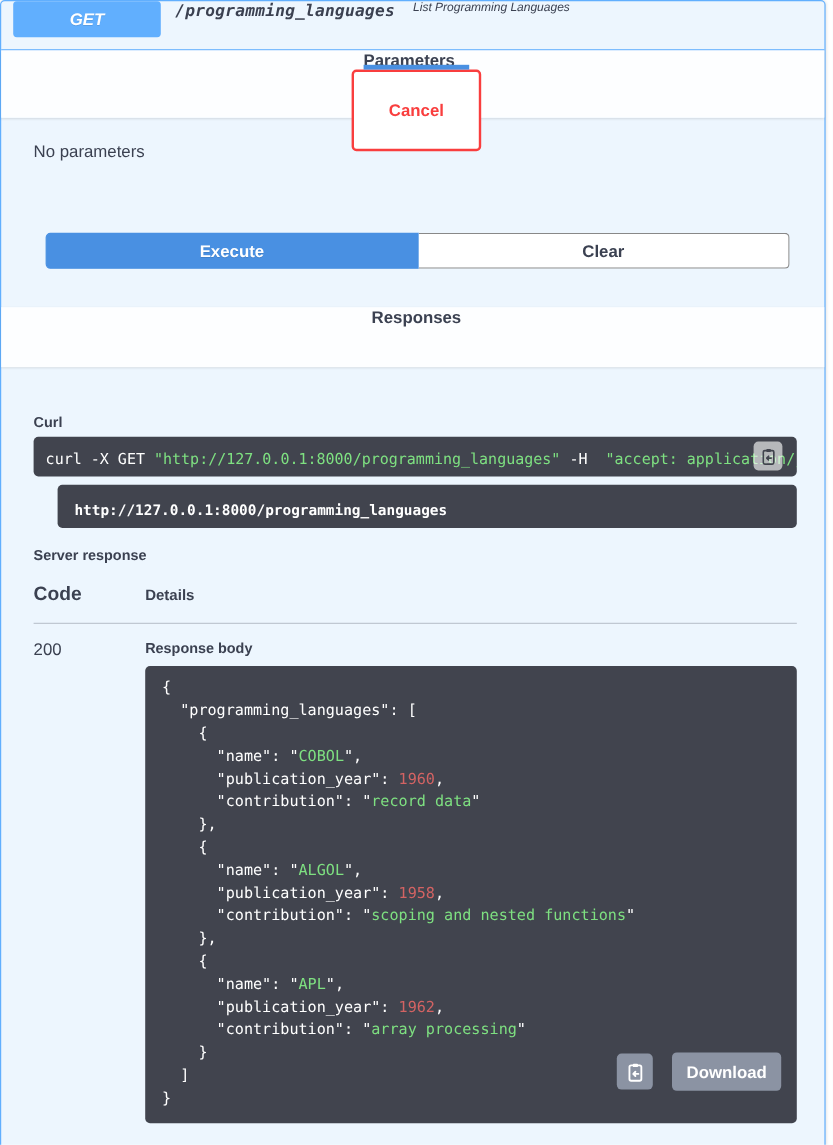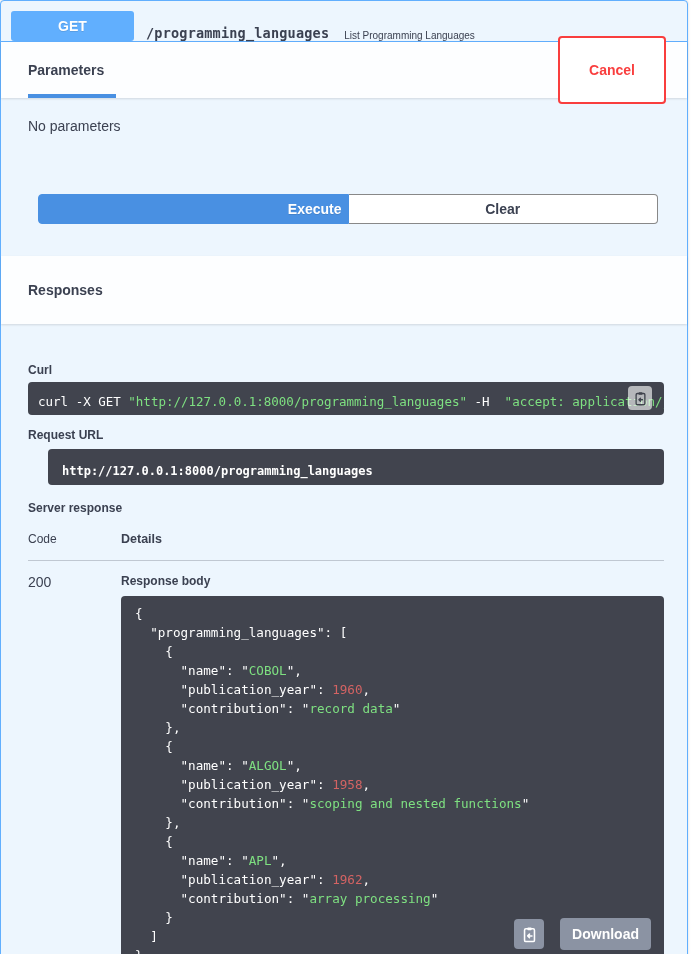--- a/index.html
+++ b/index.html
@@ -17,41 +17,42 @@
   body{
     width:694px;height:954px;overflow:hidden;background:#fff;
     font-family:"Liberation Sans",sans-serif;color:var(--text);
   }
   .opblock{
     margin:0 6px 0 0;border:1px solid var(--accent-blue);border-radius:4px;
     background:#edf6fe;min-height:980px;box-shadow:0 0 3px rgba(0,0,0,.15);
   }
   
   .opblock-summary{
-    display:flex;align-items:flex-end;height:41px;padding:0 10px;
+    display:flex;align-items:flex-start;height:41px;padding:0 10px;
     border-bottom:1px solid var(--accent-blue);
+    font-style:italic;
   }
   .method-badge{
     width:123px;min-width:123px;height:30px;border-radius:3px;background:var(--accent-blue);
     color:#fff;font-weight:bold;font-size:14px;display:flex;align-items:center;justify-content:center;
     text-shadow:0 1px 0 rgba(0,0,0,.1);
   }
   .endpoint-path{
     font-family:"DejaVu Sans Mono",monospace;font-weight:bold;font-size:13.5px;
     margin-left:12px;letter-spacing:.2px;
   }
   .endpoint-summary{font-size:10px;margin-left:15px;}
   
   .section-header{
     background:rgba(255,255,255,.85);box-shadow:0 1px 2px rgba(0,0,0,.12);
     display:flex;align-items:center;justify-content:space-between;
-    padding:0 21px 0 27px;position:relative;
+    padding:0 21px 0 27px;position:relative;flex-direction:column;
   }
   .params-header{height:56px;}
-  .responses-header{height:68px;margin-top:32px;}
+  .responses-header{height:50px;margin-top:32px;}
   .tab-item{
     position:relative;height:100%;display:flex;align-items:center;
     font-weight:bold;font-size:14px;padding-right:12px;cursor:pointer;
   }
   .tab-underline{
     position:absolute;left:0;bottom:0;width:100%;height:4px;background:var(--execute-blue);
   }
   .cancel-btn{
     background:#fff;border:2px solid var(--cancel-red);color:var(--cancel-red);
     font-family:"Liberation Sans",sans-serif;font-weight:bold;font-size:14px;
@@ -60,21 +61,21 @@
   .responses-title{font-weight:bold;font-size:14px;}
   
   .no-params{padding:20px 27px;font-size:14px;}
   .execute-row{display:flex;margin:40px 29px 0 37px;}
   .execute-row button{
     flex:1;height:30px;font-family:"Liberation Sans",sans-serif;
     font-weight:bold;font-size:14px;cursor:pointer;
   }
   .execute-btn{
     background:var(--execute-blue);color:#fff;border:1px solid var(--execute-blue);
-    border-radius:4px 0 0 4px;text-shadow:0 1px 0 rgba(0,0,0,.1);text-align:right;
+    border-radius:4px 0 0 4px;text-shadow:0 1px 0 rgba(0,0,0,.1);
   }
   .clear-btn{
     background:#fff;color:var(--text);border:1px solid #888;border-left:none;
     border-radius:0 4px 4px 0;
   }
   
   .responses-body{padding:39px 23px 20px 27px;}
   .block-label{font-size:12px;font-weight:bold;color:var(--text);}
   .curl-block{
     position:relative;margin-top:5px;background:var(--code-bg);border-radius:4px;
@@ -98,21 +99,21 @@
   .url-block{
     margin-top:7px;background:var(--code-bg);border-radius:4px;
     padding:12px 10px 12px 14px;height:36px;overflow:hidden;margin-left:20px;
   }
   .url-block code{
     font-family:"DejaVu Sans Mono",monospace;font-weight:bold;font-size:12px;color:#fff;white-space:pre;
   }
   .label-server-response{margin-top:16px;}
   .resp-thead{display:flex;align-items:center;margin-top:17px;}
   .col-code{width:93px;min-width:93px;}
-  .resp-thead .col-code{font-weight:normal;font-size:12px;}
+  .resp-thead .col-code{font-weight:bold;font-size:16px;}
   .resp-thead .col-details{font-weight:bold;font-size:12.5px;}
   .divider{border-bottom:1px solid rgba(59,65,81,.25);margin-top:14px;}
   .resp-row{display:flex;align-items:flex-start;margin-top:13px;}
   .status-code{font-size:14px;padding-top:0;}
   .col-details{flex:1;}
   .label-response-body{margin-top:0;}
   .body-block{
     position:relative;margin-top:8px;background:var(--code-bg);border-radius:4px;
     padding:8px 10px 12px 14px;color:#fff;min-height:380px;
   }
@@ -164,21 +165,20 @@
       <code><span class="tok-plain">curl -X GET </span><span class="tok-string">"http://127.0.0.1:8000/programming_languages"</span><span class="tok-plain"> -H  </span><span class="tok-string">"accept: application/json"</span></code>
       <button class="copy-btn curl-copy">
         <svg width="15" height="15" viewBox="0 0 24 24" fill="none" stroke="currentColor" stroke-width="2.2" stroke-linecap="round" stroke-linejoin="round">
           <rect x="5" y="4" width="14" height="18" rx="2"></rect>
           <rect x="9" y="2" width="6" height="4" rx="1" fill="currentColor" stroke="none"></rect>
           <path d="M15.5 14 H9.5 M12 11.5 L9.5 14 L12 16.5"></path>
         </svg>
       </button>
     </div>
 
-    <div class="block-label label-request-url">Request URL</div>
     <div class="url-block">
       <code>http://127.0.0.1:8000/programming_languages</code>
     </div>
 
     <div class="block-label label-server-response">Server response</div>
 
     <div class="resp-thead">
       <div class="col-code">Code</div>
       <div class="col-details">Details</div>
     </div>

